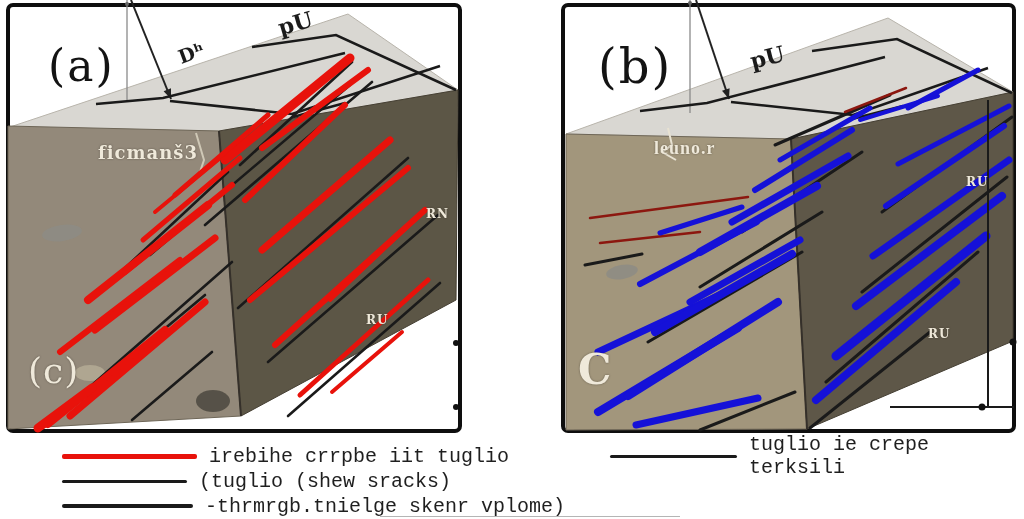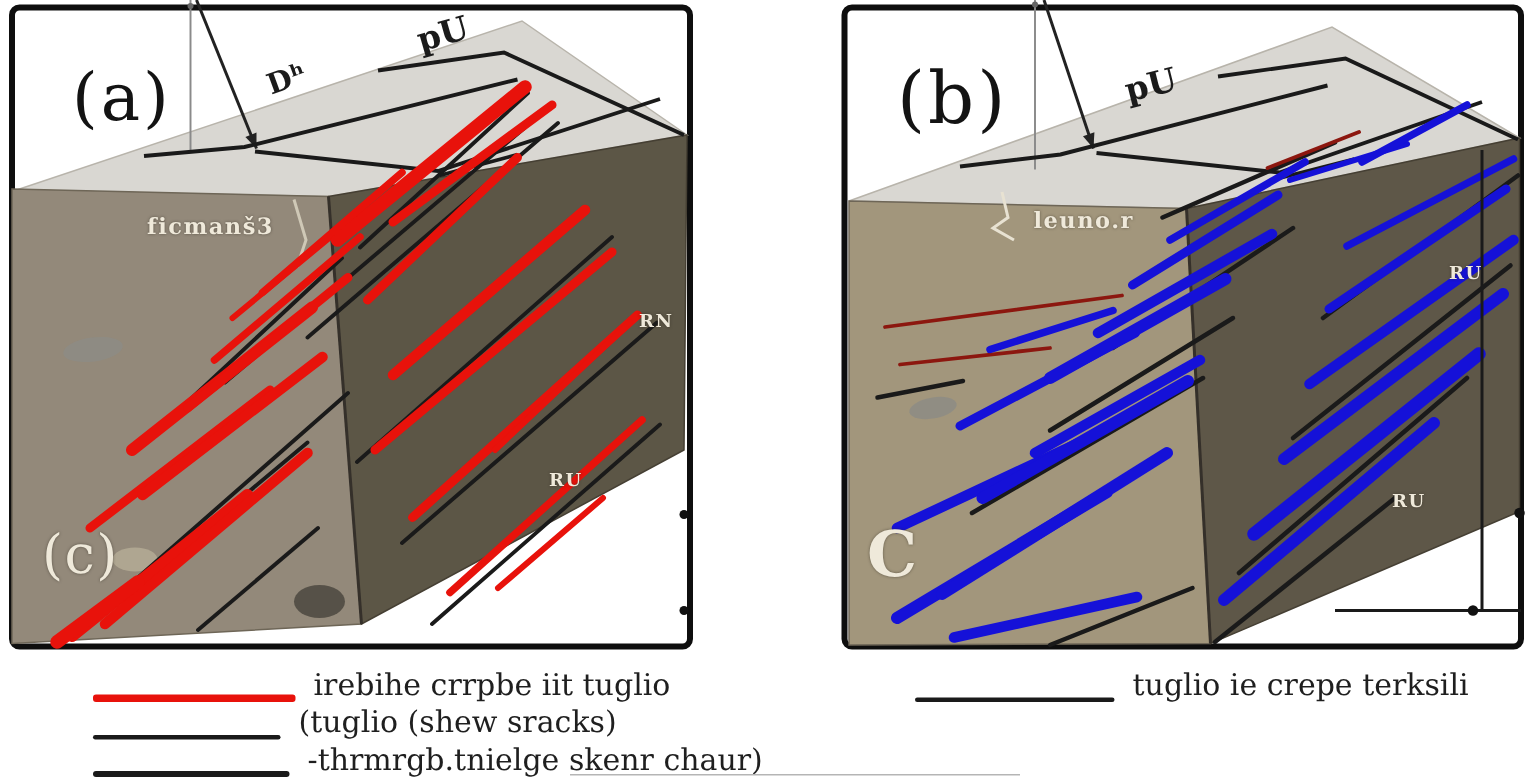--- a/index.html
+++ b/index.html
@@ -15,25 +15,25 @@
   .tag{font-size:44px;color:#131313;letter-spacing:2px;}
   .toplab{font-size:20px;font-weight:bold;color:#1b1b1b;}
   .rot20{transform:rotate(-20deg);}
   .rot16{transform:rotate(-16deg);}
   .rot14{transform:rotate(-14deg);}
   .whitelab{
     color:var(--label-white,#efe9da);
     font-size:12px;font-weight:bold;letter-spacing:1px;
     text-shadow:0 0 2px rgba(40,35,25,.55);
   }
-  .facetext{font-size:15px;}
+  .facetext{font-size:18px;}
   .cornerlab{font-size:36px;font-weight:normal;letter-spacing:1px;}
   .biglab{font-size:42px;}
   .legend{position:absolute;}
-  .lrow{display:flex;align-items:flex-end;height:24px;margin-bottom:1px;}
+  .lrow{display:flex;align-items:center;height:24px;margin-bottom:1px;font-family:Liberation Mono, monospace;}
   .sw{display:inline-block;margin-right:12px;border-radius:2px;}
   .sw1{width:135px;height:5px;background:var(--red-crack,#e8120b);}
   .sw2{width:125px;height:3px;background:var(--black-crack,#1a1a1a);}
   .sw3{width:131px;height:4px;background:var(--black-crack,#1a1a1a);}
   .sw4{width:138px;height:5px;background:var(--red-crack-light,#e8503a);}
   .sw5{width:133px;height:3px;background:var(--black-crack,#1a1a1a);}
   .sw6{width:138px;height:10px;background:var(--blue-crack,#1511d8);}
   .ltext{font-size:20px;color:#1f1f1f;}
   .bottom-artifact{
     position:absolute;left:380px;top:516px;width:300px;height:1px;
@@ -197,37 +197,37 @@
   <span class="lab tag" style="left:48px;top:40px;">(a)</span>
   <span class="lab toplab rot20" style="left:178px;top:42px;font-size:19px;">Dʰ</span>
   <span class="lab toplab rot16" style="left:278px;top:10px;font-size:22px;">pU</span>
   <span class="lab whitelab facetext" style="left:98px;top:142px;">ficmanš3</span>
   <span class="lab whitelab" style="left:426px;top:207px;">RN</span>
   <span class="lab whitelab" style="left:366px;top:313px;">RU</span>
   <span class="lab whitelab cornerlab" style="left:28px;top:350px;">(c)</span>
 
   <span class="lab tag" style="left:598px;top:38px;font-size:48px;">(b)</span>
   <span class="lab toplab rot14" style="left:750px;top:44px;font-size:22px;">pU</span>
-  <span class="lab whitelab facetext" style="left:689px;top:138px;">leuno.r</span>
+  <span class="lab whitelab facetext" style="left:654px;top:138px;font-family:Liberation Serif, serif;">leuno.r</span>
   <span class="lab whitelab" style="left:966px;top:175px;">RU</span>
   <span class="lab whitelab" style="left:928px;top:327px;">RU</span>
   <span class="lab whitelab biglab" style="left:578px;top:345px;">C</span>
 
   <div class="legend" style="left:62px;top:444px;">
     <div class="lrow">
       <span class="sw sw1"></span>
       <span class="ltext">irebihe crrpbe iit tuglio</span>
     </div>
     <div class="lrow">
       <span class="sw sw2"></span>
       <span class="ltext">(tuglio (shew sracks)</span>
     </div>
     <div class="lrow">
       <span class="sw sw3"></span>
-      <span class="ltext">-thrmrgb.tnielge skenr chaur)</span>
+      <span class="ltext">-thrmrgb.tnielge skenr vplome)</span>
     </div>
   </div>
 
   <div class="legend" style="left:610px;top:444px;">
     <div class="lrow">
       <span class="sw sw5"></span>
       <span class="ltext">tuglio ie crepe terksili</span>
     </div>
   </div>
 

